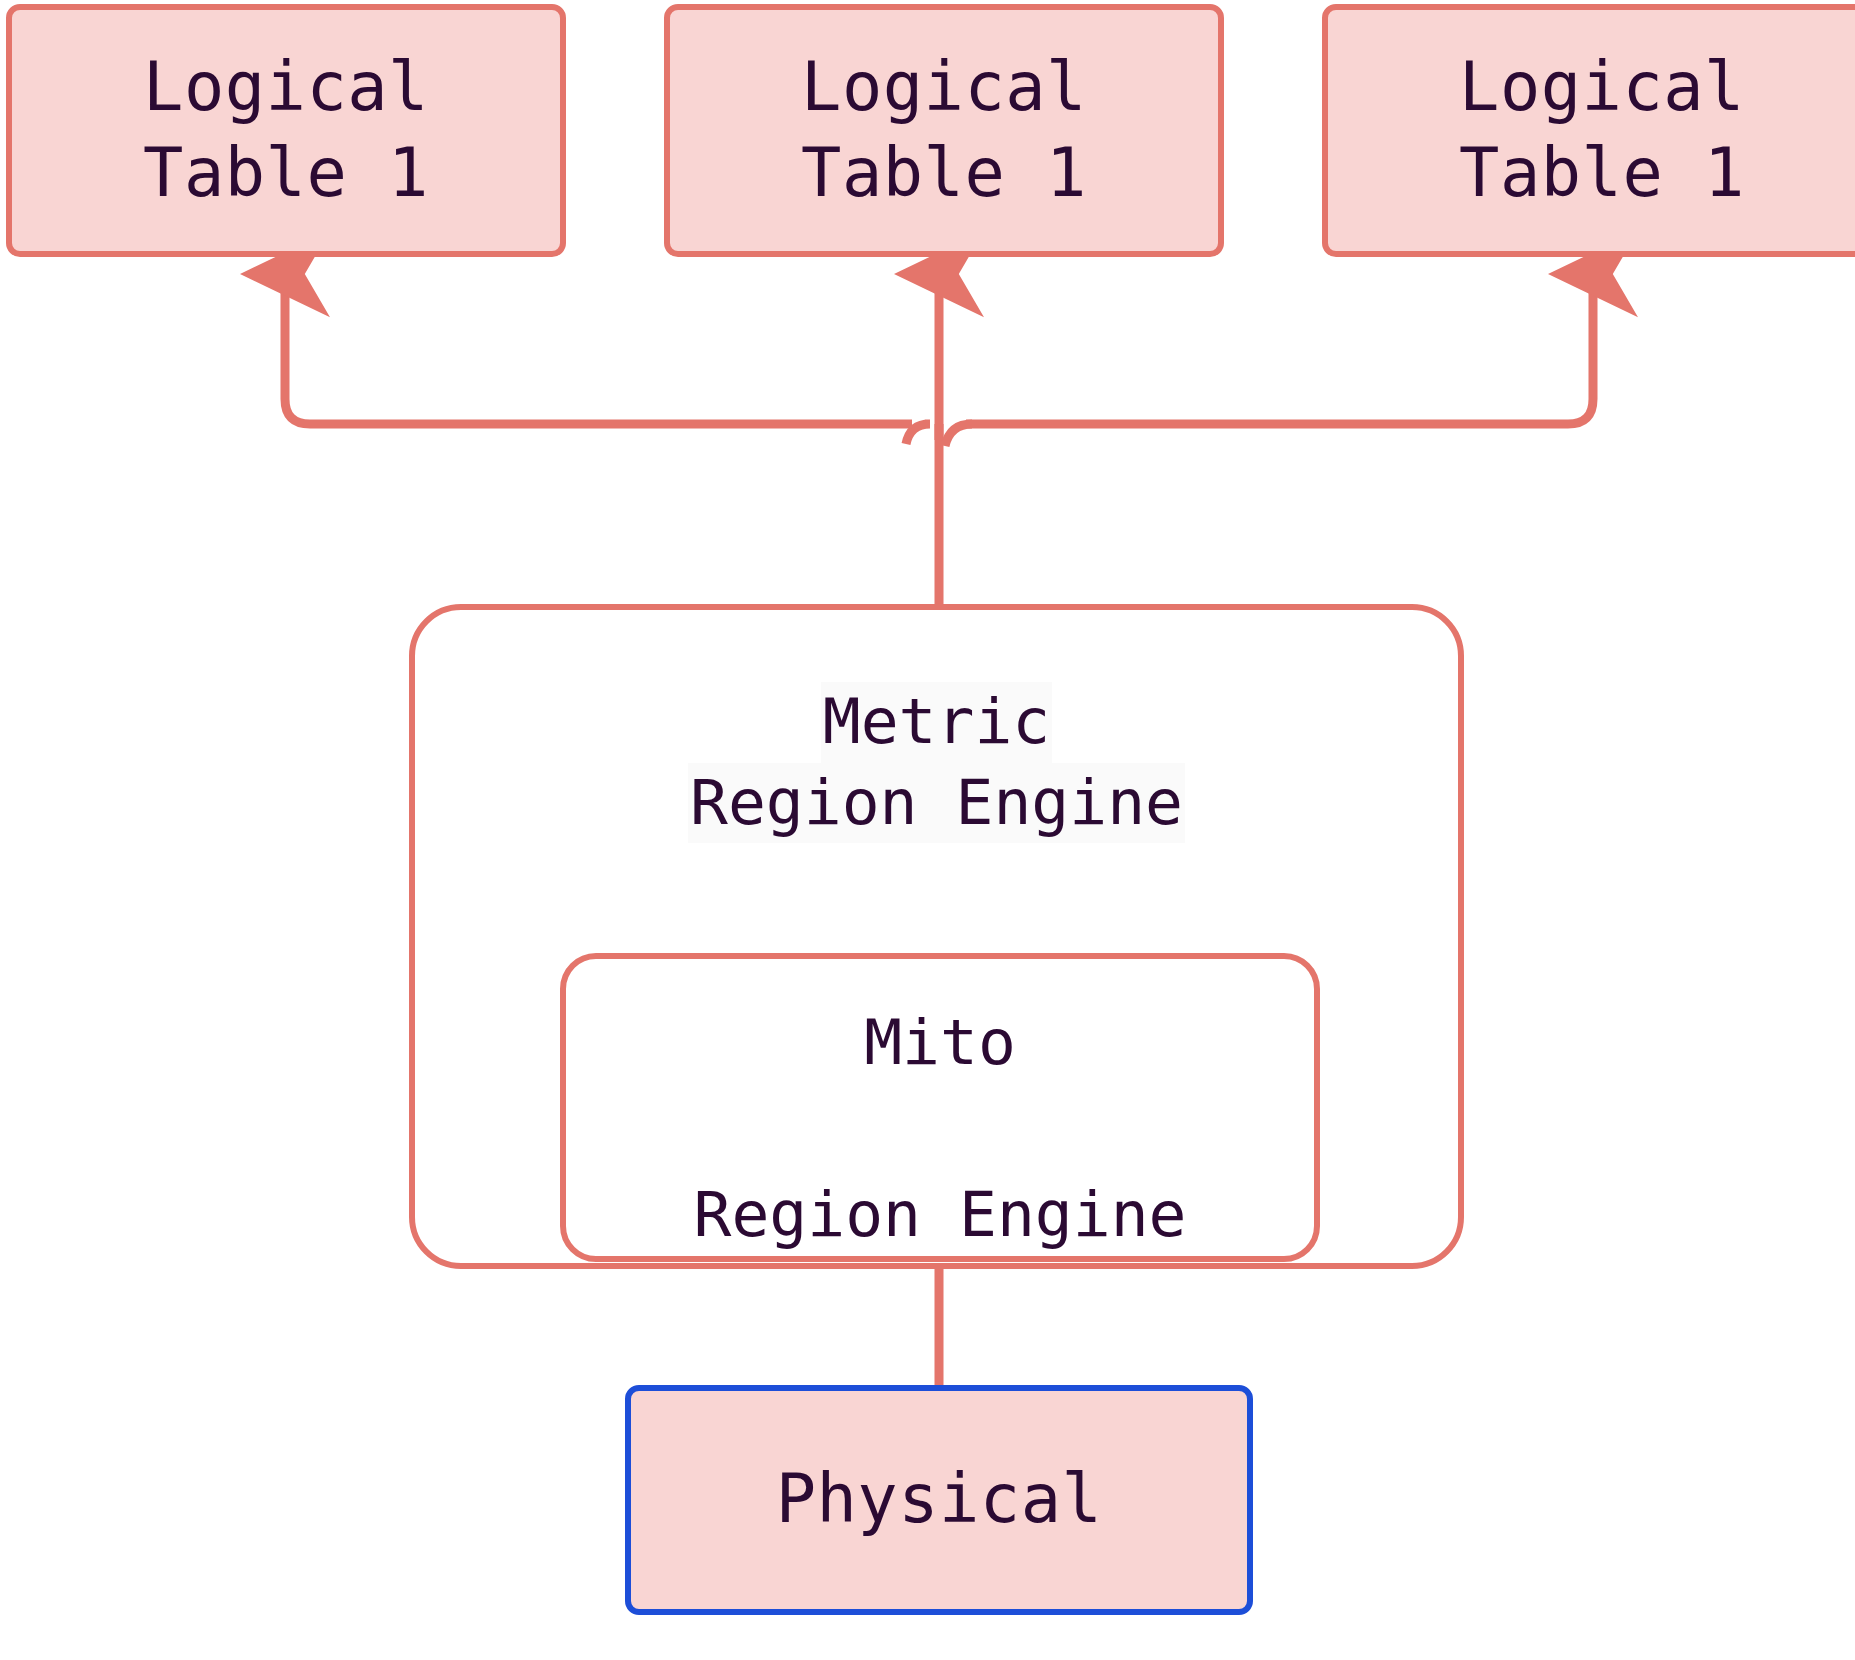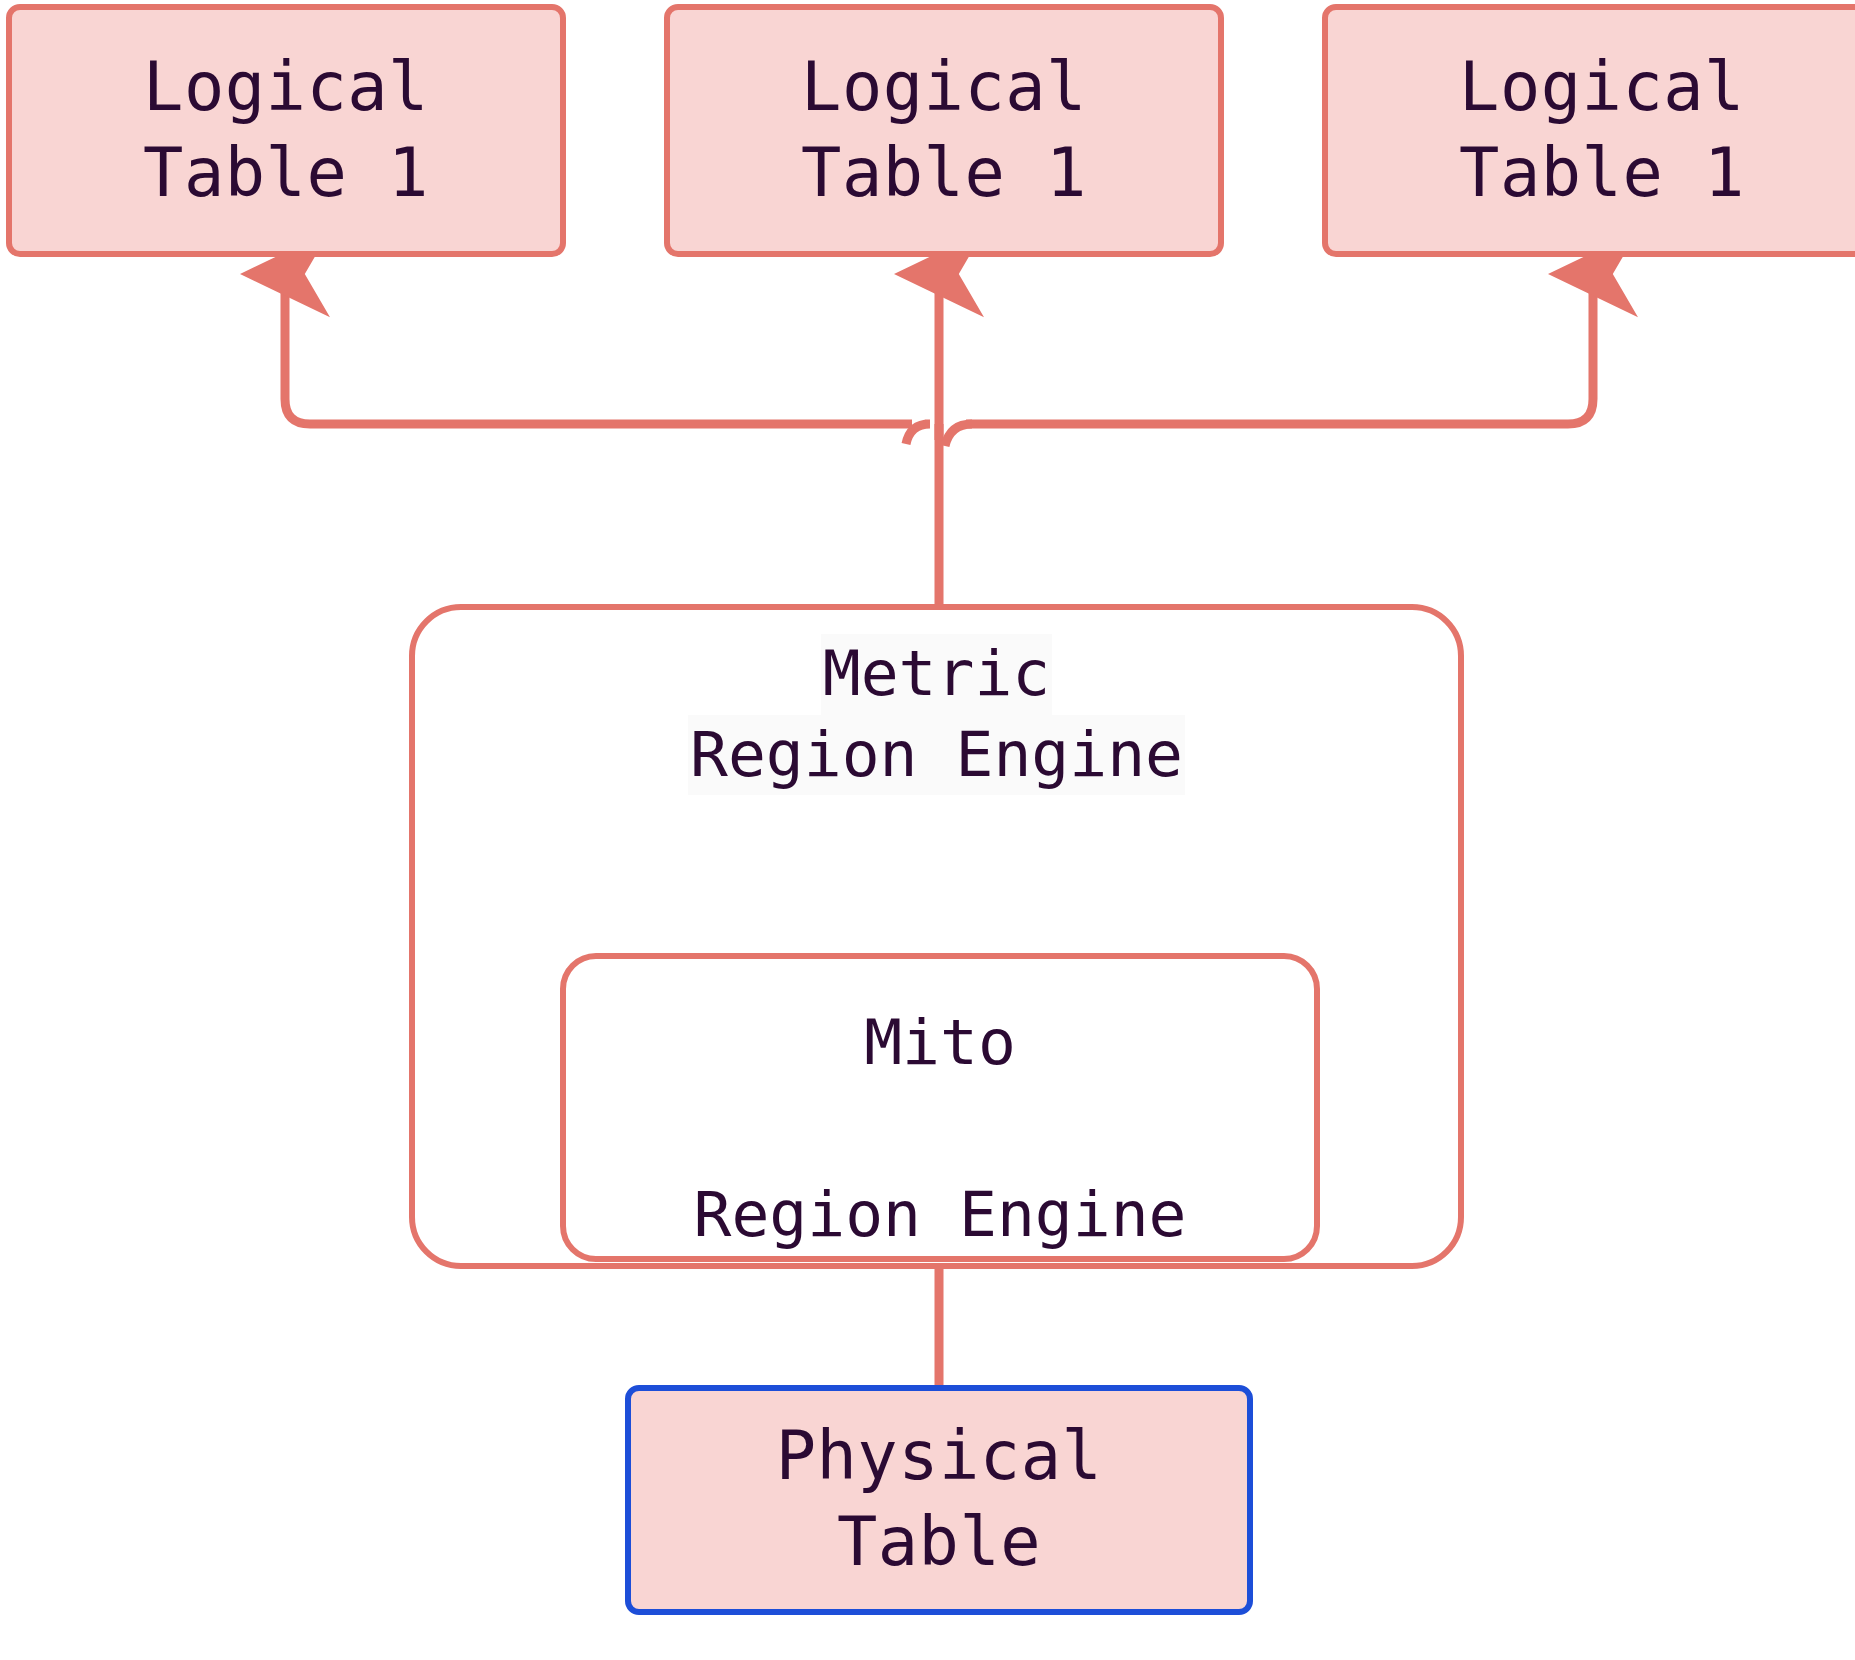--- a/index.html
+++ b/index.html
@@ -52,21 +52,21 @@
 
   #metric-engine {
     left: 409px;
     top: 604px;
     width: 1055px;
     height: 665px;
     background: #ffffff;
     border: 6px solid #e4756b;
     border-radius: 52px;
     justify-content: flex-start;
-    padding-top: 24px;
+    padding-top: 72px;
     font-size: 63px;
   }
   #metric-engine .label-line {
     background: #fafafa;
     padding: 0 2px;
   }
 
   #mito-engine {
     left: 560px;
     top: 953px;
@@ -137,16 +137,15 @@
     <span class="label-line">Region Engine</span>
   </div>
 
   <div class="node" id="mito-engine">
     <span class="label-line">Mito</span>
     <span class="label-line">Region Engine</span>
   </div>
 
   <div class="node" id="physical-table">
     <span class="label-line">Physical</span>
-    <span class="label-line">Table</span>
   </div>
 
 </div>
 
 </body></html>

